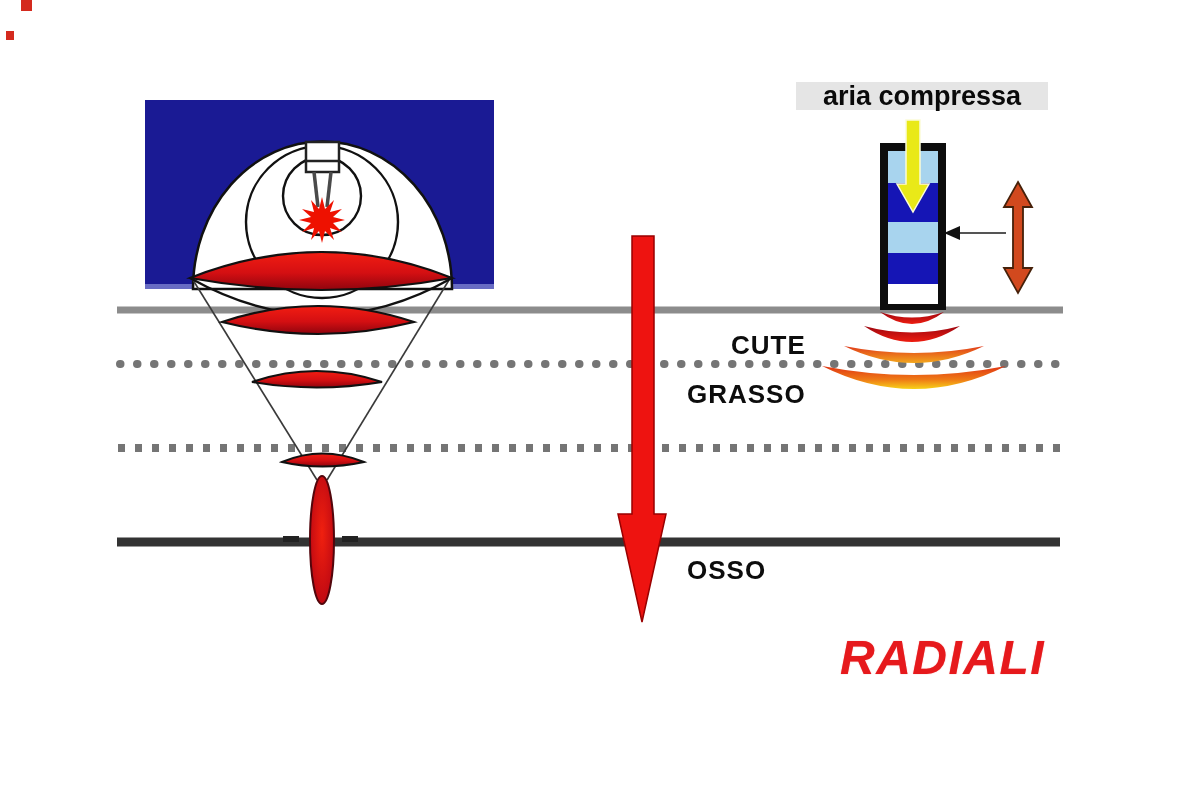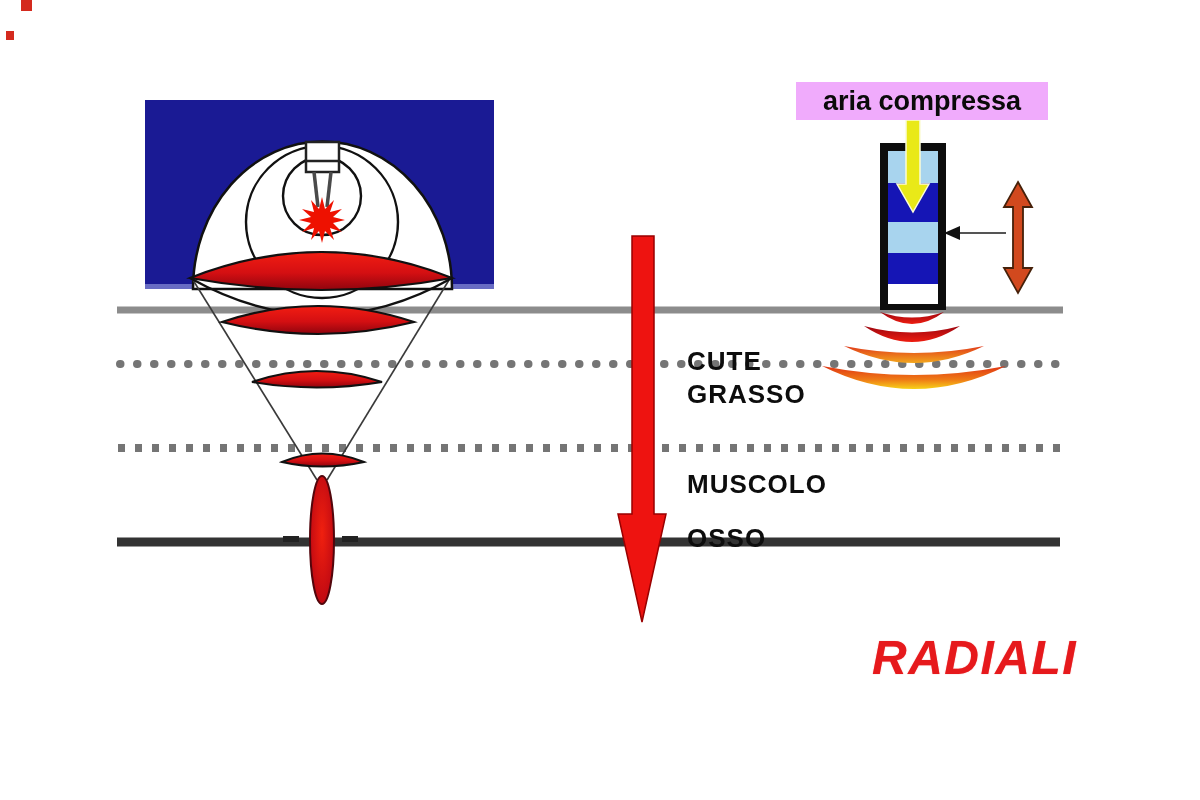--- a/index.html
+++ b/index.html
@@ -5,34 +5,34 @@
   html,body{margin:0;padding:0;background:#ffffff;}
   #canvas{
     position:relative;width:1200px;height:800px;background:#ffffff;
     overflow:hidden;font-family:"Liberation Sans","DejaVu Sans",sans-serif;
   }
   #diagram-svg{position:absolute;left:0;top:0;width:1200px;height:800px;}
   .layer-label{
     position:absolute;left:687px;color:#0d0d0d;font-weight:bold;
     font-size:26px;letter-spacing:1px;line-height:28px;white-space:nowrap;
   }
-  #label-cute{top:347px;}
+  #label-cute{top:331px;margin-left:44px;}
   #label-grasso{top:380px;}
   #label-muscolo{top:470px;}
-  #label-osso{top:524px;}
+  #label-osso{top:556px;}
   .caption{
     position:absolute;color:#e6191c;font-weight:bold;font-style:italic;
     font-size:48px;letter-spacing:1.5px;line-height:48px;white-space:nowrap;
     text-shadow:0 0 1px rgba(230,25,28,.55);
   }
   #caption-left{left:165px;top:637px;}
-  #caption-right{left:872px;top:634px;}
+  #caption-right{left:840px;top:634px;}
   #banner{
-    position:absolute;left:796px;top:82px;width:252px;height:38px;
-    background:#f0abfc;display:flex;align-items:center;justify-content:center;
+    position:absolute;left:796px;top:82px;width:252px;height:28px;
+    background:#e5e5e5;display:flex;align-items:center;justify-content:center;
     color:#0a0a0a;font-weight:bold;font-size:27px;white-space:nowrap;
   }
 </style>
 </head>
 <body>
 
 <div id="canvas">
 
   <svg id="diagram-svg" viewBox="0 0 1200 800">
     <defs>
@@ -134,18 +134,17 @@
       </g>
     </g>
   </svg>
 
   <div id="banner">
     <span>aria compressa</span>
   </div>
 
   <div class="layer-label" id="label-cute">CUTE</div>
   <div class="layer-label" id="label-grasso">GRASSO</div>
-  <div class="layer-label" id="label-muscolo">MUSCOLO</div>
   <div class="layer-label" id="label-osso">OSSO</div>
 
   <div class="caption" id="caption-right">RADIALI</div>
 
 </div>
 
 </body></html>

